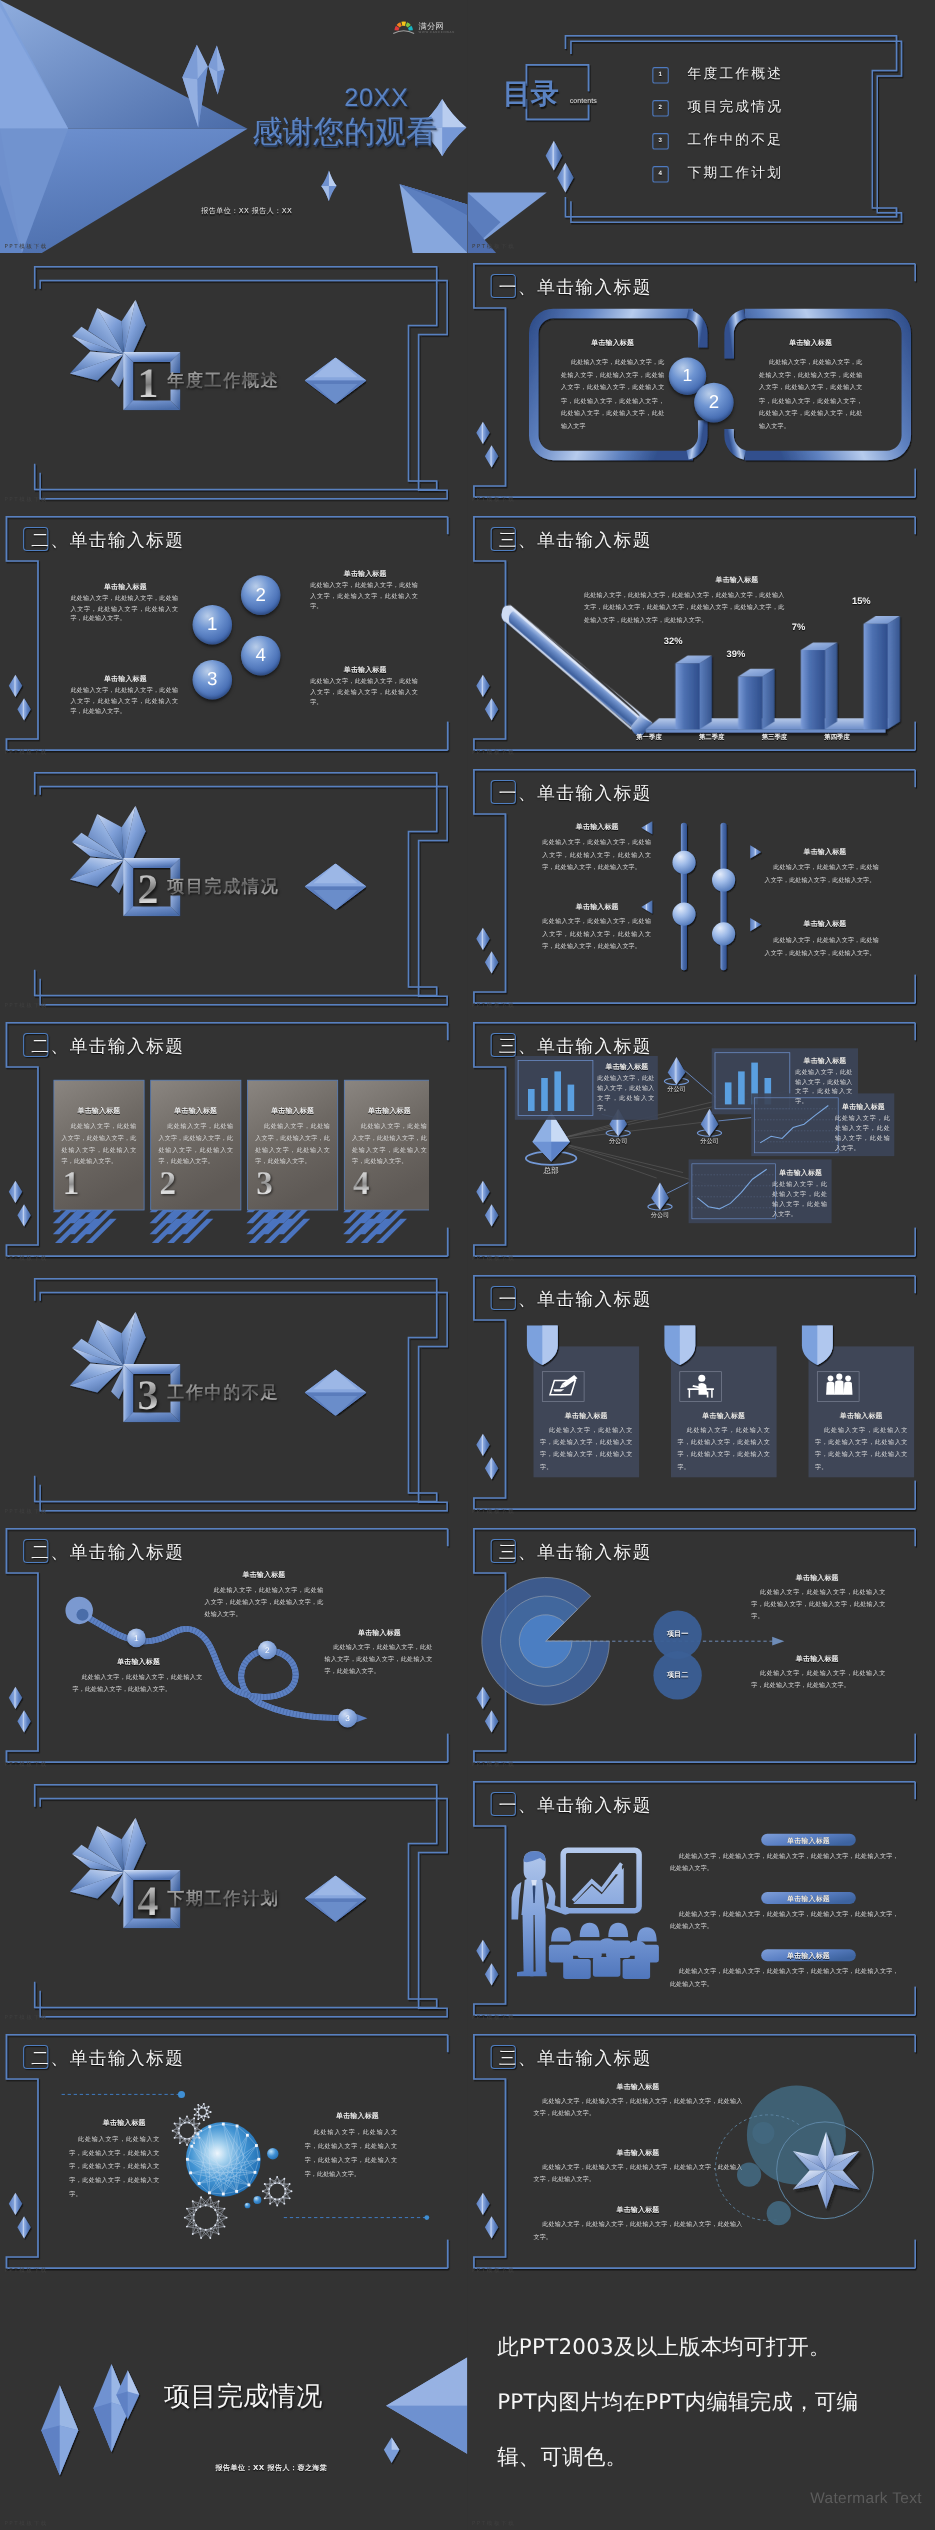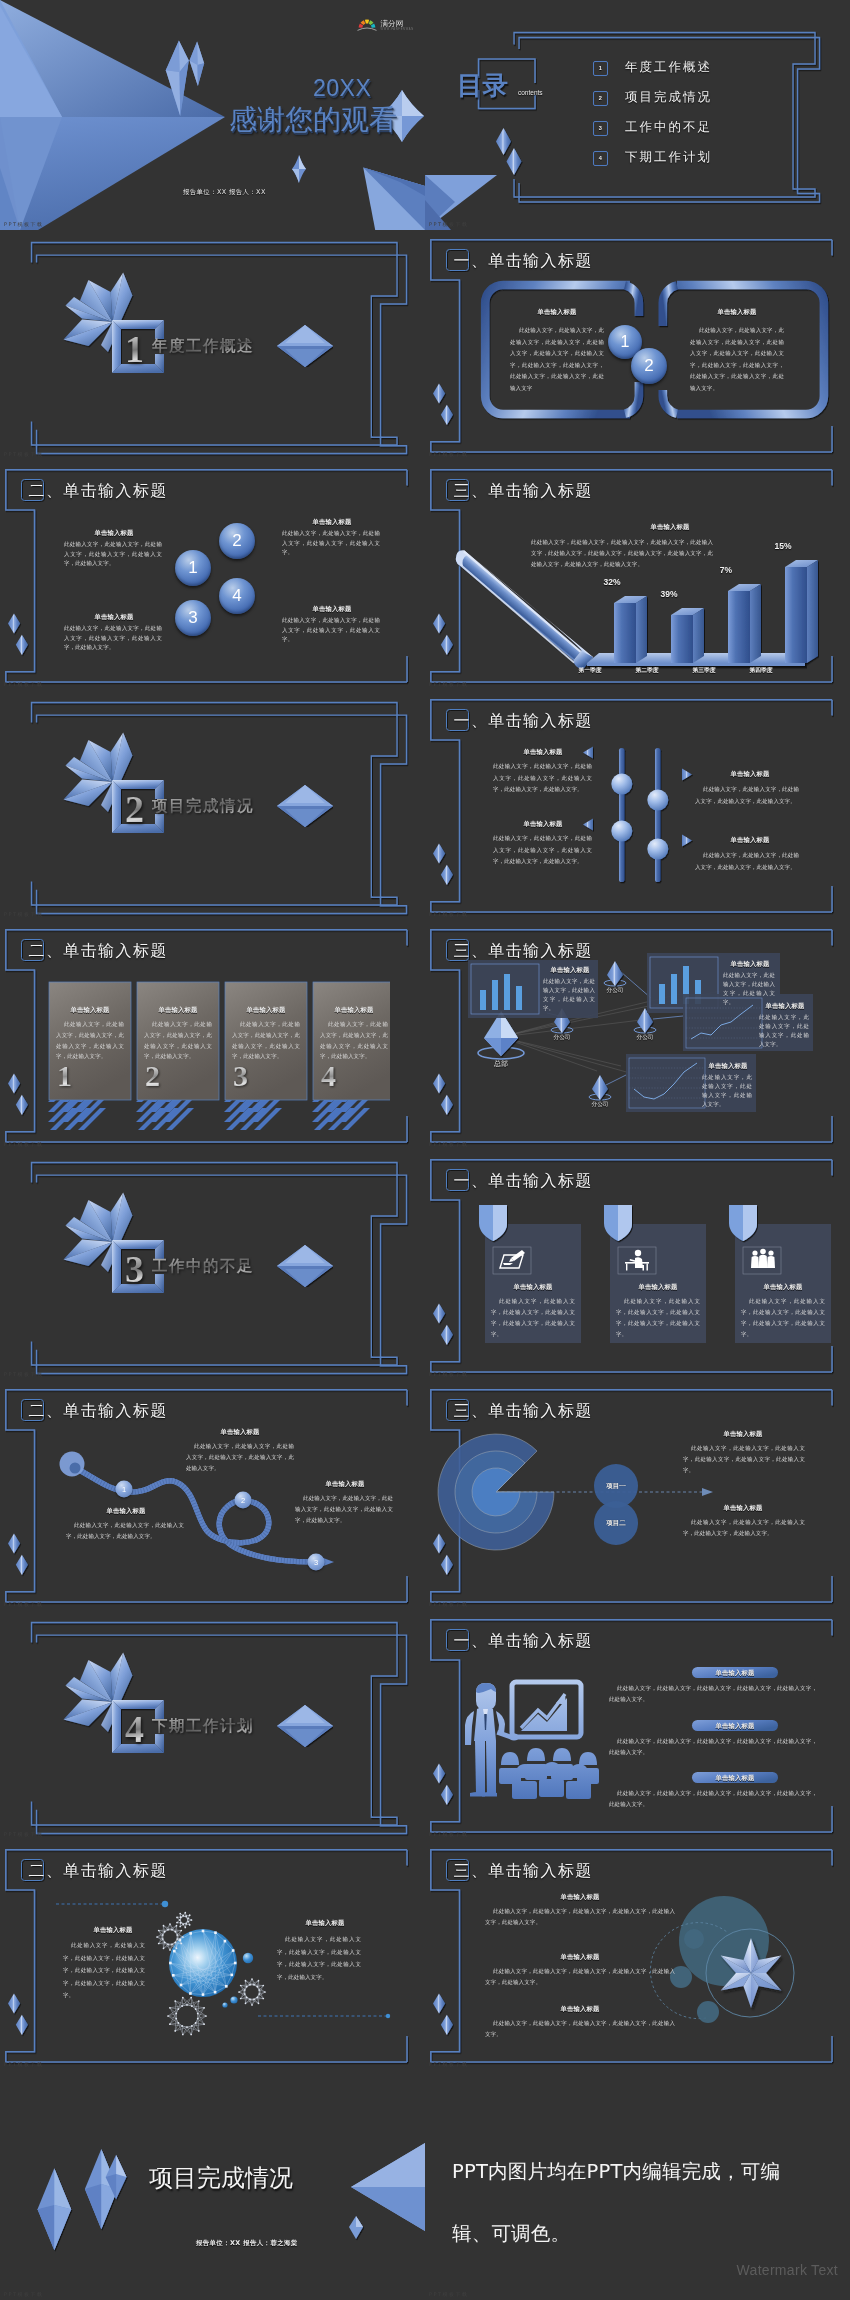--- a/index.html
+++ b/index.html
@@ -1645,19 +1645,20 @@
       <polygon points="425,73 351,117 425,117" fill="#97b2e3"></polygon>
       <polygon points="351,117 425,117 425,161" fill="#6e91d0"></polygon>
     </g>
   </svg>
   <div class="th" style="left:149px;top:92px">项目完成情况</div>
   <div class="thby" style="left:196px;top:169px">报告单位：XX  报告人：蓉之海棠</div>
   <div class="wm">PPT模板下载</div>
 </div>
 
 <div class="sl" style="left:425px;top:2070px">
-  <div class="note" style="left:27px;top:88px">PPT内图片均在PPT内编辑完成，可编</div>
+  <div class="note" style="left:27px;top:50px">此PPT2003及以上版本均可打开。</div>
+  <div class="note" style="left:27px;top:100px">PPT内图片均在PPT内编辑完成，可编</div>
   <div class="note" style="left:27px;top:150px">辑、可调色。</div>
   <div class="bigwm">Watermark Text</div>
   <div class="wm">PPT模板下载</div>
 </div>
 
 </div>
 
 </body></html>

